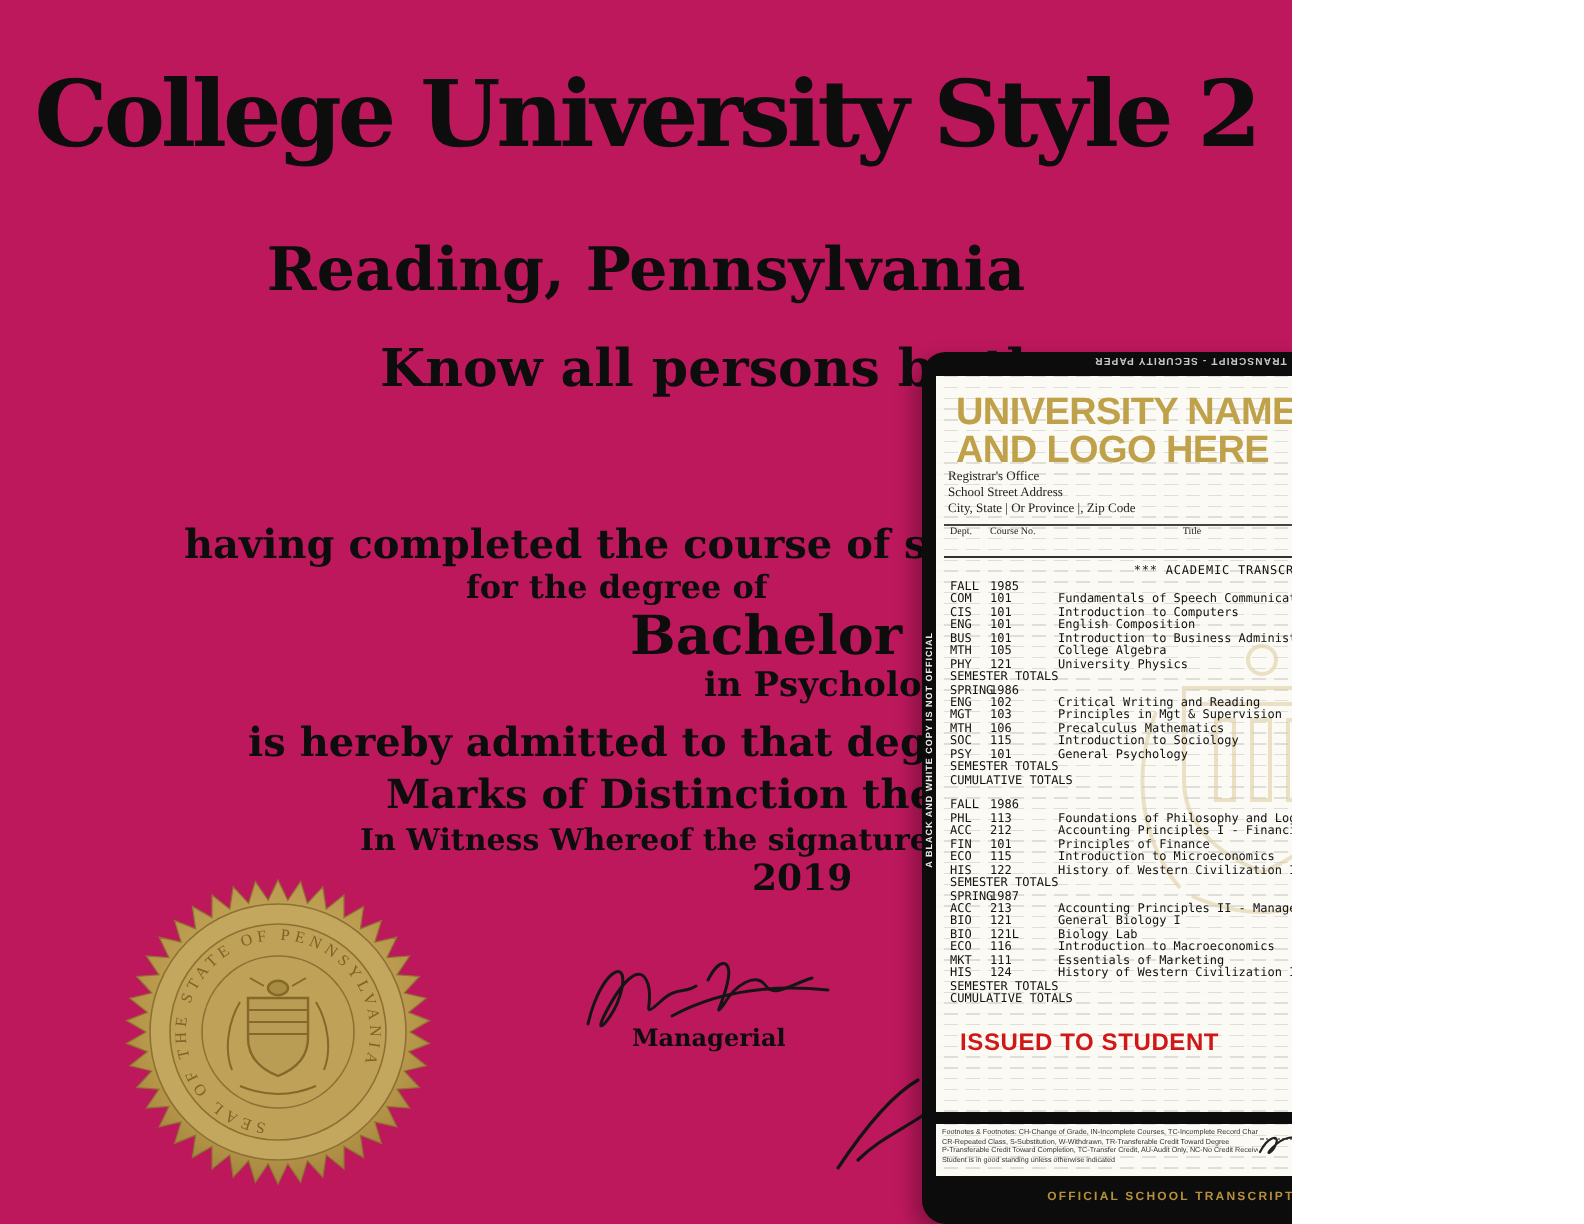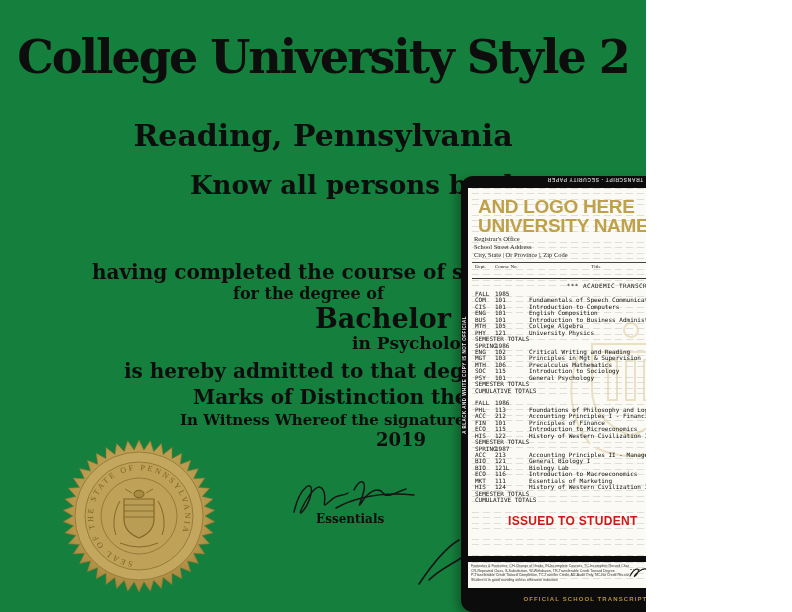--- a/index.html
+++ b/index.html
@@ -1,16 +1,16 @@
 <!DOCTYPE html>
 <html><head>
 <meta charset="utf-8">
 <style>
   html,body{margin:0;padding:0;background:#ffffff;}
-  #stage{position:relative;width:646px;height:612px;background:#15803d;overflow:hidden;
+  #stage{position:relative;width:646px;height:612px;background:#be185d;overflow:hidden;
          font-family:"DejaVu Serif",serif;color:#0d0d0d;}
   .abs{position:absolute;white-space:nowrap;}
   
   .bl{font-family:"DejaVu Serif",serif;font-weight:700;color:#0d0d0d;}
   .dip-title{left:0;right:0;top:30px;text-align:center;font-size:46px;letter-spacing:-2px;}
   .dip-loc{left:0;right:0;top:118px;text-align:center;font-size:30px;}
   .dip-know{left:190px;top:170px;font-size:26px;}
   .dip-completed{left:92px;top:260px;font-size:20px;}
   .dip-degreeof{left:233px;top:284px;font-size:16px;}
   .dip-degree{left:315px;top:303px;font-size:27px;}
@@ -120,41 +120,41 @@
     </g>
   </svg>
 
   <svg class="abs" style="left:284px;top:468px;" width="136" height="58" viewBox="0 0 136 58">
     <g fill="none" stroke="#151515" stroke-width="1.5" stroke-linecap="round">
       <path d="M10,44 C16,18 30,10 27,26 C24,40 12,52 18,40 C26,24 36,12 40,24 C43,34 36,42 46,33 C54,25 58,29 64,25"></path>
       <path d="M52,40 C74,28 100,24 130,27"></path>
       <path d="M70,22 C76,10 82,12 80,22 C78,33 72,42 78,34 C84,24 94,18 99,25 C103,31 112,24 122,21"></path>
     </g>
   </svg>
-  <div class="abs bl pres-label">Essentials</div>
+  <div class="abs bl pres-label">Managerial</div>
 
   <svg class="abs" style="left:413px;top:538px;" width="50" height="50" viewBox="0 0 50 50">
     <g fill="none" stroke="#151515" stroke-width="1.6" stroke-linecap="round">
       <path d="M6,46 C18,28 32,10 46,2"></path>
       <path d="M16,42 C26,32 36,28 48,20"></path>
     </g>
   </svg>
 
   <div id="transcript">
 
     <div class="banner-top">OFFICIAL SCHOOL TRANSCRIPT - SECURITY PAPER</div>
     <div class="vtext left">A BLACK AND WHITE COPY IS NOT OFFICIAL</div>
     <div class="vtext right">A BLACK AND WHITE COPY IS NOT OFFICIAL</div>
 
     <div id="t-page" class="paper">
       <div class="t-page-num">Page 1 of 1</div>
 
       <div class="t-univ" style="color: rgb(191, 161, 74);">
+        <div>UNIVERSITY NAME</div>
         <div>AND LOGO HERE</div>
-        <div>UNIVERSITY NAME</div>
       </div>
 
       <svg style="position:absolute;right:1px;top:10px;" width="35" height="35" viewBox="0 0 35 35">
         <defs>
             <clipPath id="gclip">
               <circle cx="17.5" cy="17.5" r="16.4"></circle>
             </clipPath>
           </defs>
         <g clip-path="url(#gclip)">
           <rect x="0" y="0" width="35" height="5" fill="#2c8a86"></rect>
@@ -504,21 +504,21 @@
             <div class="tc c0">CUMULATIVE TOTALS</div>
             <div class="tc c1"></div>
             <div class="tc c2"></div>
             <div class="tc c3">65.0</div>
             <div class="tc c4">65.0</div>
             <div class="tc c5">3.38</div>
             <div class="tc c6">220.2</div>
           </div>
         </div>
 
-      <div class="t-issued" style="color: rgb(208, 24, 24); margin-left: 28px;">ISSUED TO STUDENT</div>
+      <div class="t-issued" style="color: rgb(208, 24, 24);">ISSUED TO STUDENT</div>
     </div>
 
     <div id="t-footer" class="paper">
       <div class="fine-print" id="fine-print">
           <div class="fp-line">Footnotes &amp; Footnotes: CH-Change of Grade, IN-Incomplete Courses, TC-Incomplete Record Changed</div>
           <div class="fp-line">CR-Repeated Class, S-Substitution, W-Withdrawn, TR-Transferable Credit Toward Degree</div>
           <div class="fp-line">P-Transferable Credit Toward Completion, TC-Transfer Credit, AU-Audit Only, NC-No Credit Received</div>
           <div class="fp-line">Student is in good standing unless otherwise indicated</div>
         </div>
       <div class="sig-line"></div>

